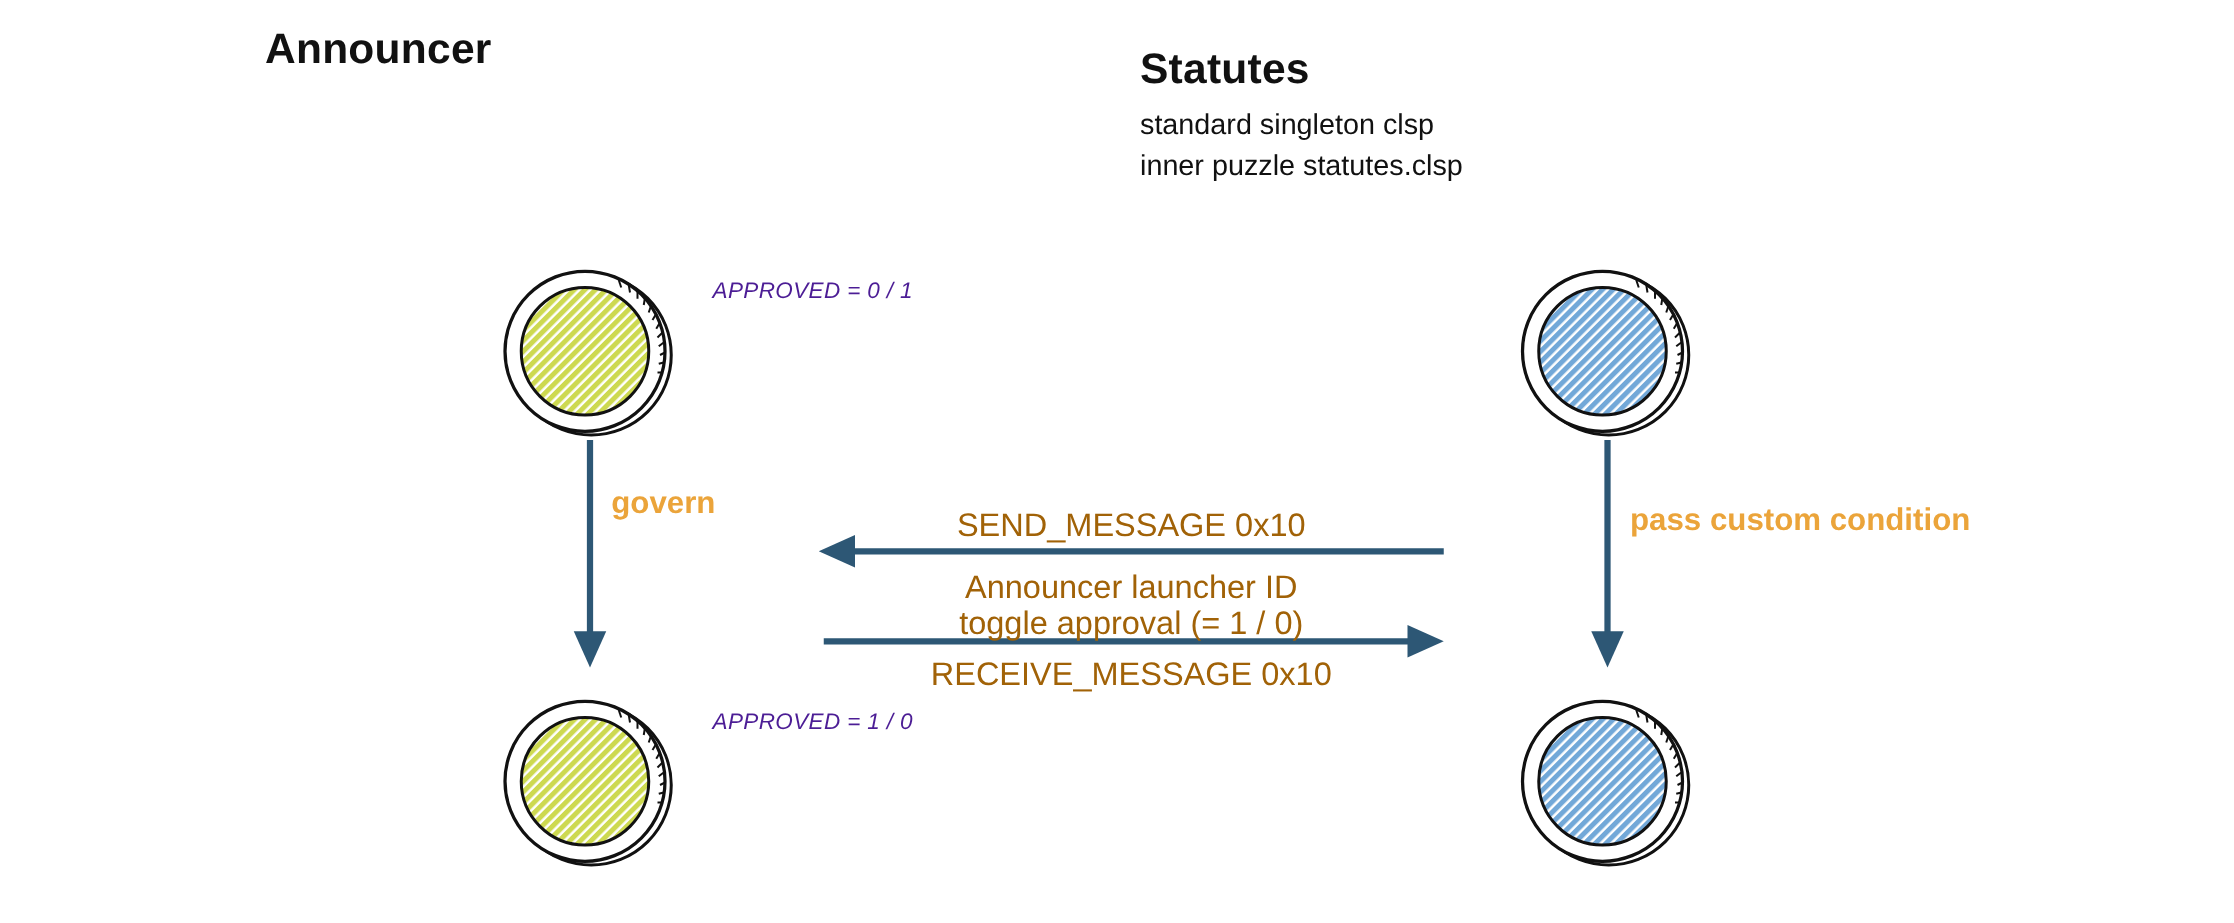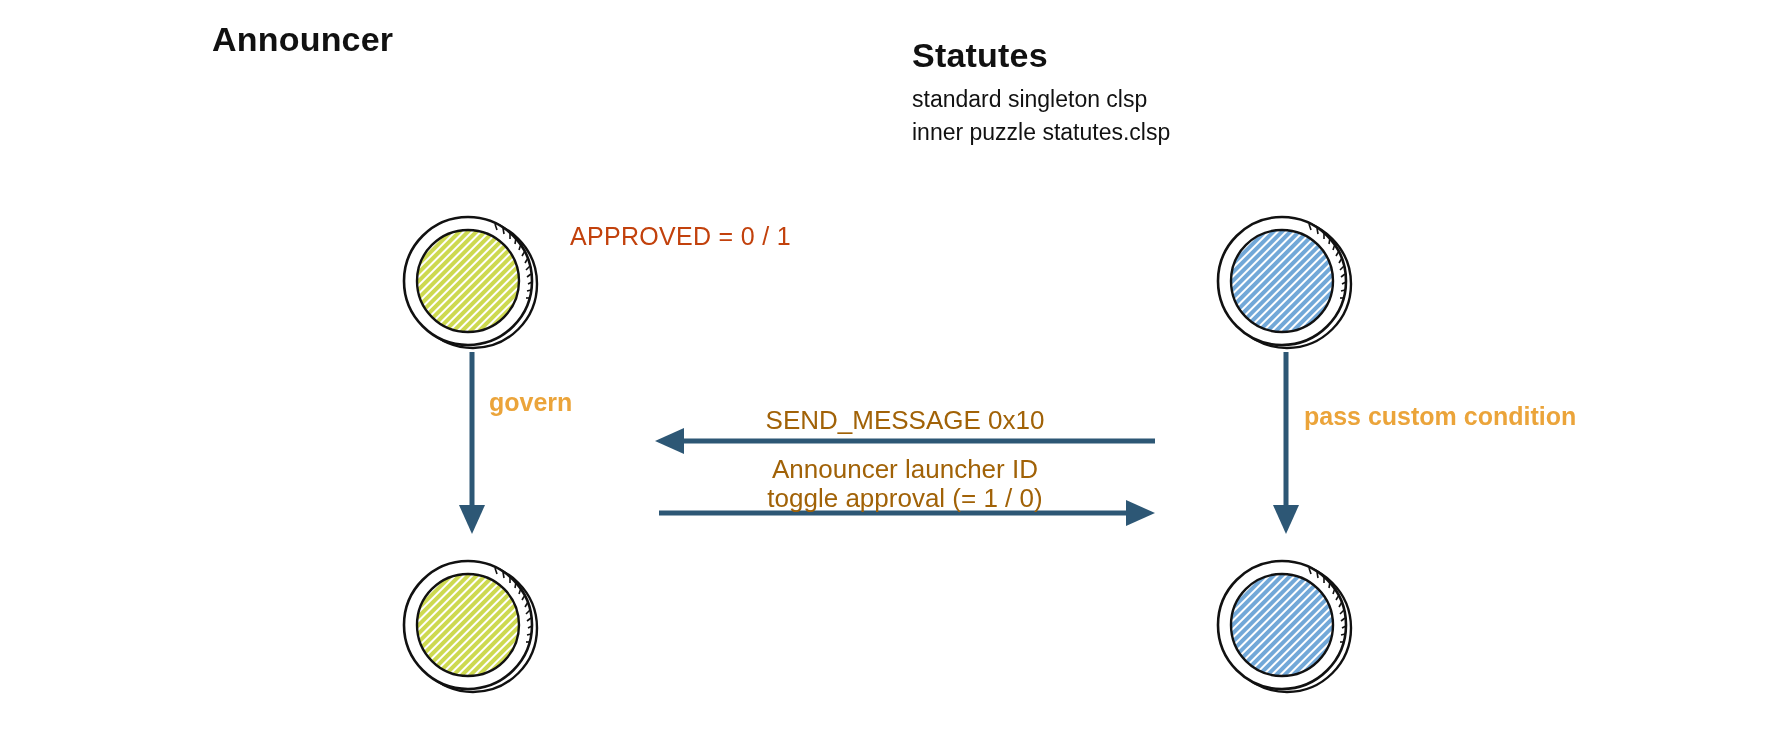--- a/index.html
+++ b/index.html
@@ -48,24 +48,25 @@
   .coin {
     position: absolute;
     width: 140px;
     height: 140px;
   }
   .coin svg { display: block; width: 140px; height: 140px; }
 
   
   .state-label {
     position: absolute;
-    font-size: 25px;
-    color: #c2410c;
+    font-size: 18px;
+    color: #4c1d95;
     white-space: nowrap;
     letter-spacing: 0.3px;
+    font-style: italic;
   }
 
   .edge-label {
     position: absolute;
     font-size: 25px;
     font-weight: 600;
     white-space: nowrap;
   }
 
   .msg-label {
@@ -210,20 +211,21 @@
           <path d="M125,39 L122,44"></path>
         <path d="M128,46 L125,51"></path>
           <path d="M130,54 L126,58"></path>
           <path d="M131,62 L127,65"></path>
         <path d="M132,70 L128,72"></path>
           <path d="M131,78 L127,79"></path>
           <path d="M130,86 L126,86"></path>
       </g>
     </svg>
   </div>
+  <div class="state-label" style="left:570px; top:567px;">APPROVED = 1 / 0</div>
 
   <div class="coin" style="left:1214px; top:556px;">
     <svg viewBox="0 0 140 140" xmlns="http://www.w3.org/2000/svg">
       <defs>
         <pattern id="hatch-blue-b" width="6" height="6" patternTransform="rotate(45)" patternUnits="userSpaceOnUse">
           <rect width="6" height="6" fill="#ffffff"></rect>
           <rect width="4" height="6" fill="#72a8d8"></rect>
         </pattern>
       </defs>
       <ellipse cx="73" cy="72" rx="64" ry="64" fill="#ffffff" stroke="#111111" stroke-width="2.4"></ellipse>
@@ -248,14 +250,15 @@
 
   <div class="edge-label" style="left:489px; top:388px; color:#eba43a;">govern</div>
 
   <div class="edge-label" style="left:1304px; top:402px; color:#eba43a;">pass custom condition</div>
 
   <div class="msg-label" style="left:655px; top:405px; width:500px;">SEND_MESSAGE 0x10</div>
 
   <div class="msg-label small" style="left:655px; top:452px; width:500px;">Announcer launcher ID</div>
   <div class="msg-label small" style="left:655px; top:481px; width:500px;">toggle approval (= 1 / 0)</div>
 
+  <div class="msg-label" style="left:655px; top:524px; width:500px;">RECEIVE_MESSAGE 0x10</div>
 
 </div>
 
 </body></html>

